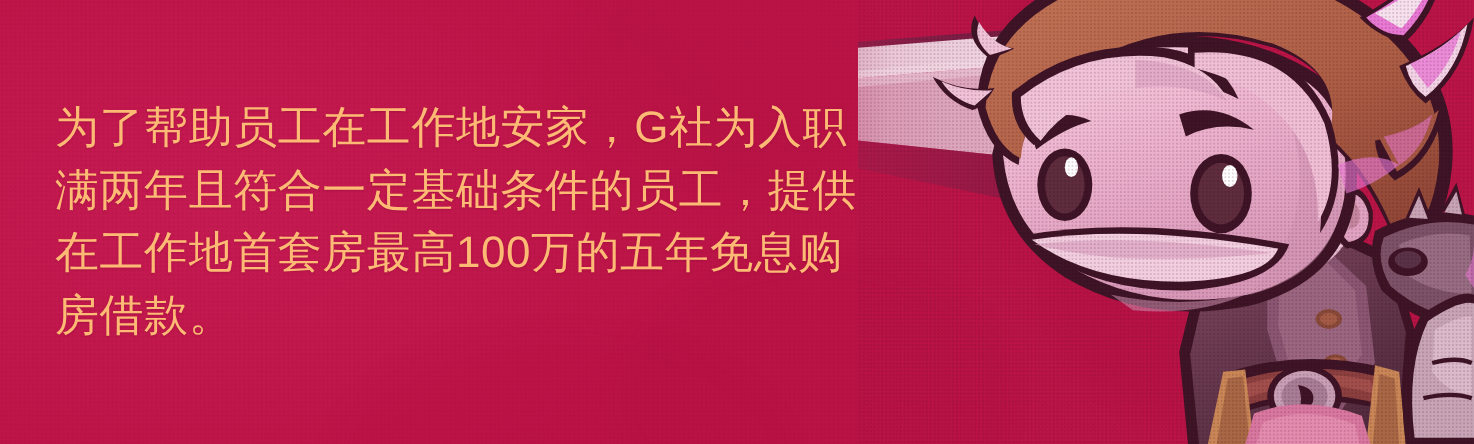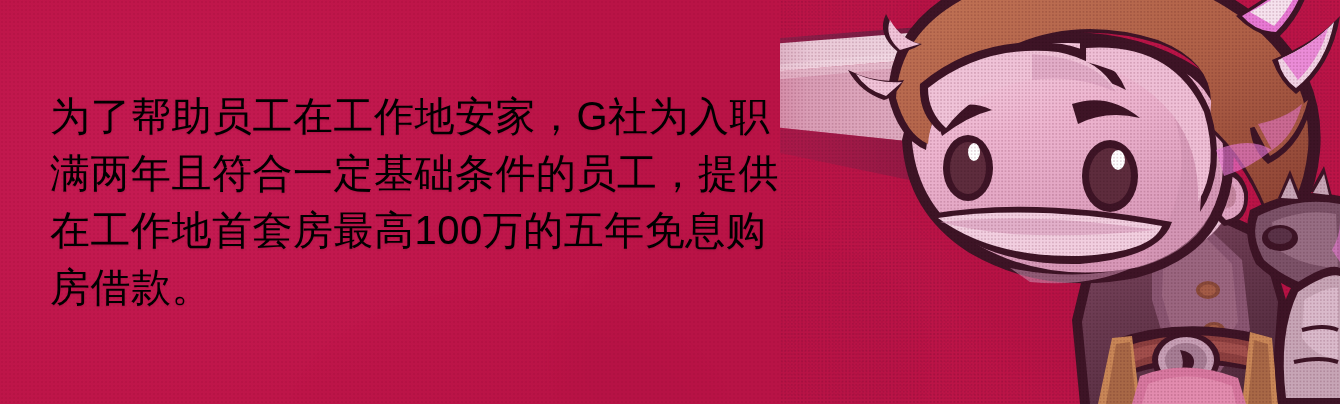--- a/index.html
+++ b/index.html
@@ -48,21 +48,21 @@
     opacity: .22;
     pointer-events: none;
   }
 
   
   .copy {
     position: absolute;
     left: 50px;
     top: 88px;
     width: 760px;
-    color: #000000;
+    color: #fdba74;
     font-size: 40px;
     line-height: 57px;
     letter-spacing: .5px;
     white-space: pre-line;
     z-index: 40;
     text-shadow: 0 1px 2px rgba(120,5,45,.28);
   }
 
   
   .art {

